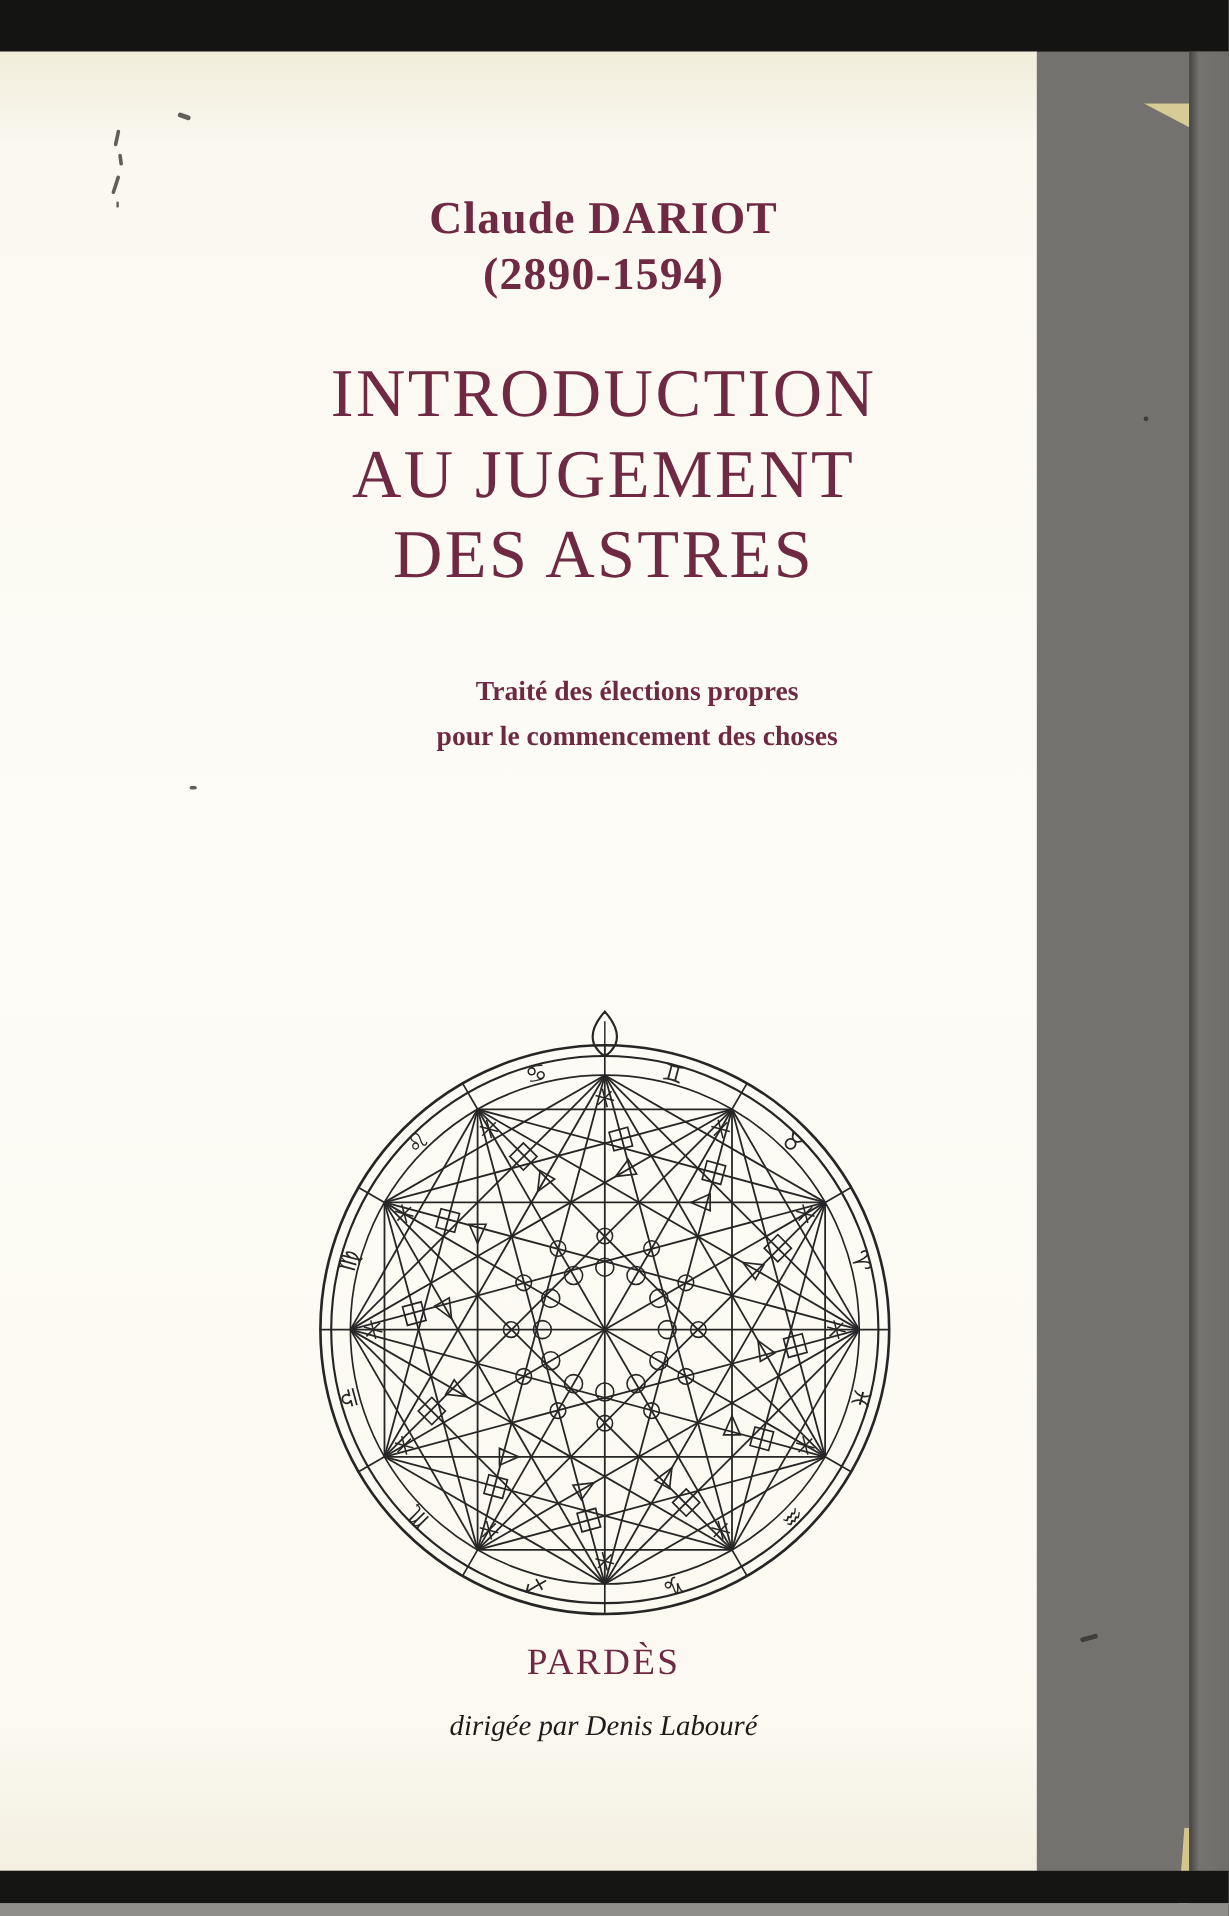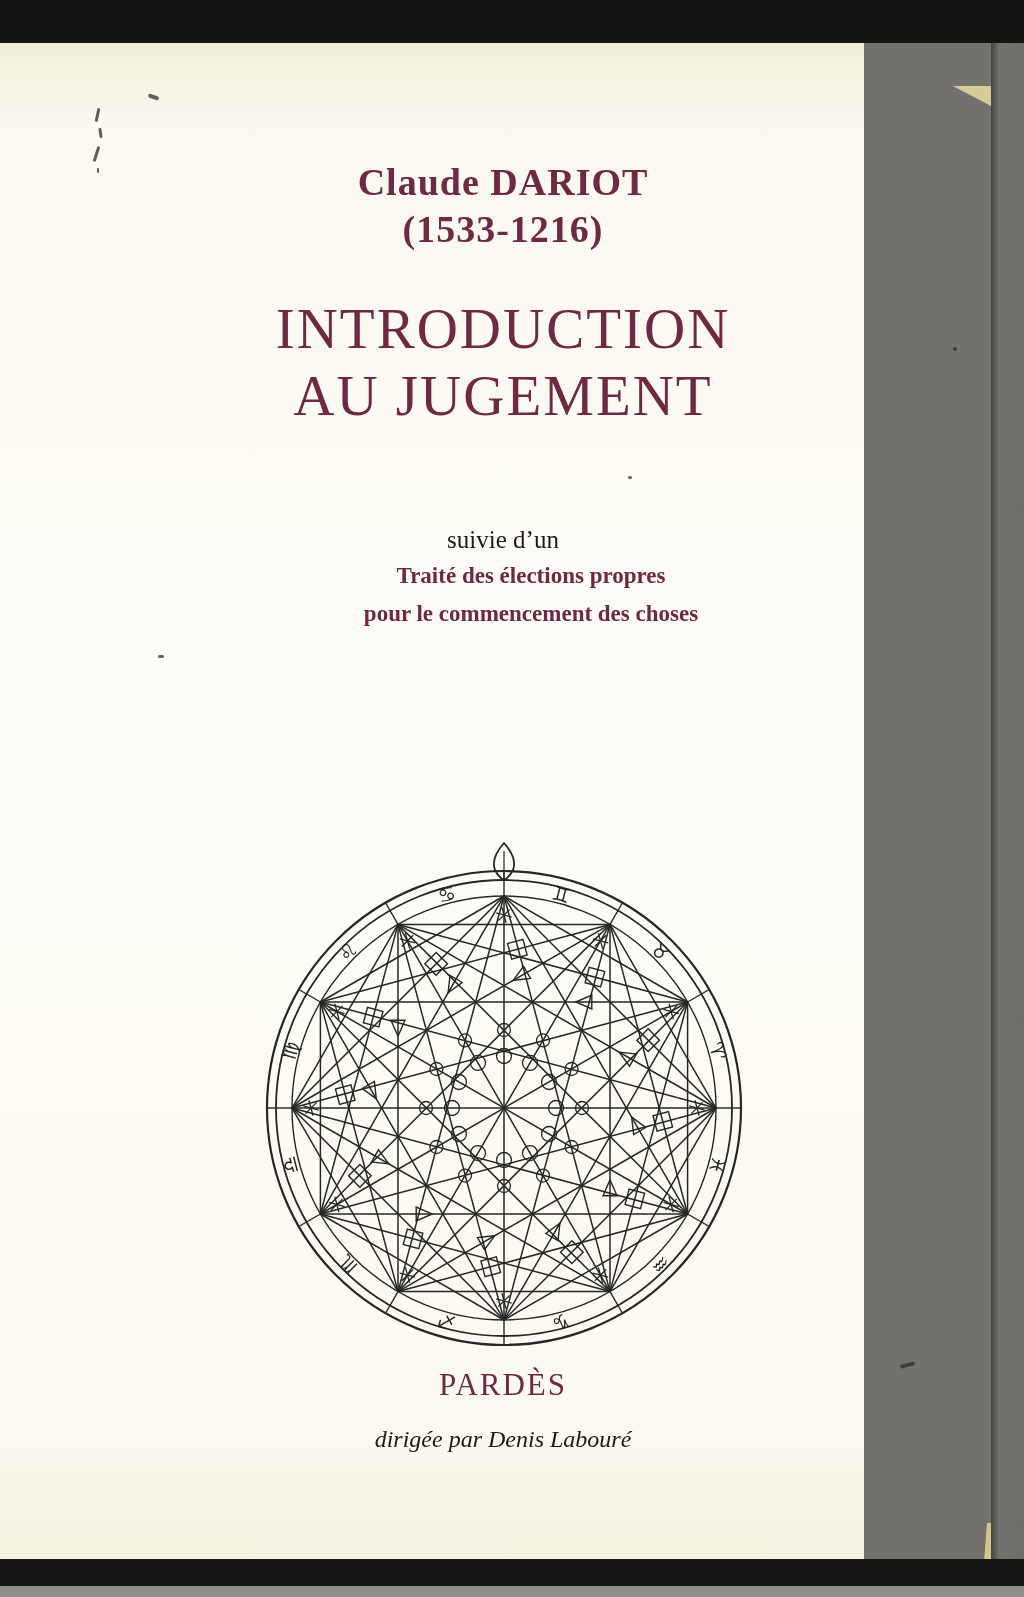--- a/index.html
+++ b/index.html
@@ -32,29 +32,29 @@
 </head>
 <body>
 
 <div class="stage">
   <div class="scan-bar-top"></div>
 
   <div class="page">
 
     <div class="tblock author burgundy">
       <div>Claude DARIOT</div>
-      <div>(1533-1216)</div>
+      <div>(2890-1594)</div>
     </div>
 
     <div class="tblock main-title burgundy">
       <div>INTRODUCTION</div>
       <div>AU JUGEMENT</div>
-    </div>
-
-    <div class="tblock followed">suivie d’un</div>
+      <div>DES ASTRES</div>
+    </div>
+
 
     <div class="tblock second-title burgundy">
       <div>Traité des élections propres</div>
       <div>pour le commencement des choses</div>
     </div>
 
 
 
     <svg class="aspect-svg" id="aspect-svg" width="510" height="520">
         <g>

